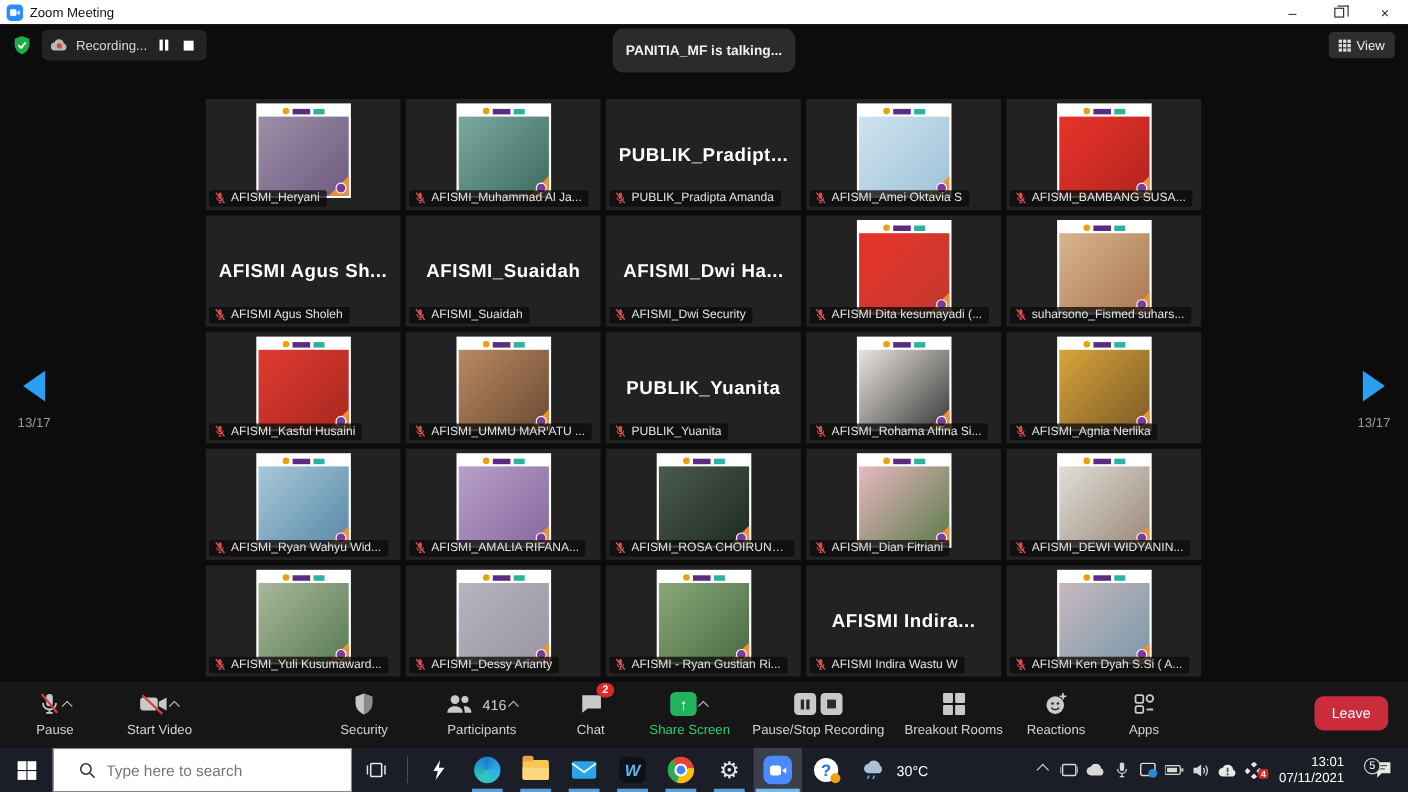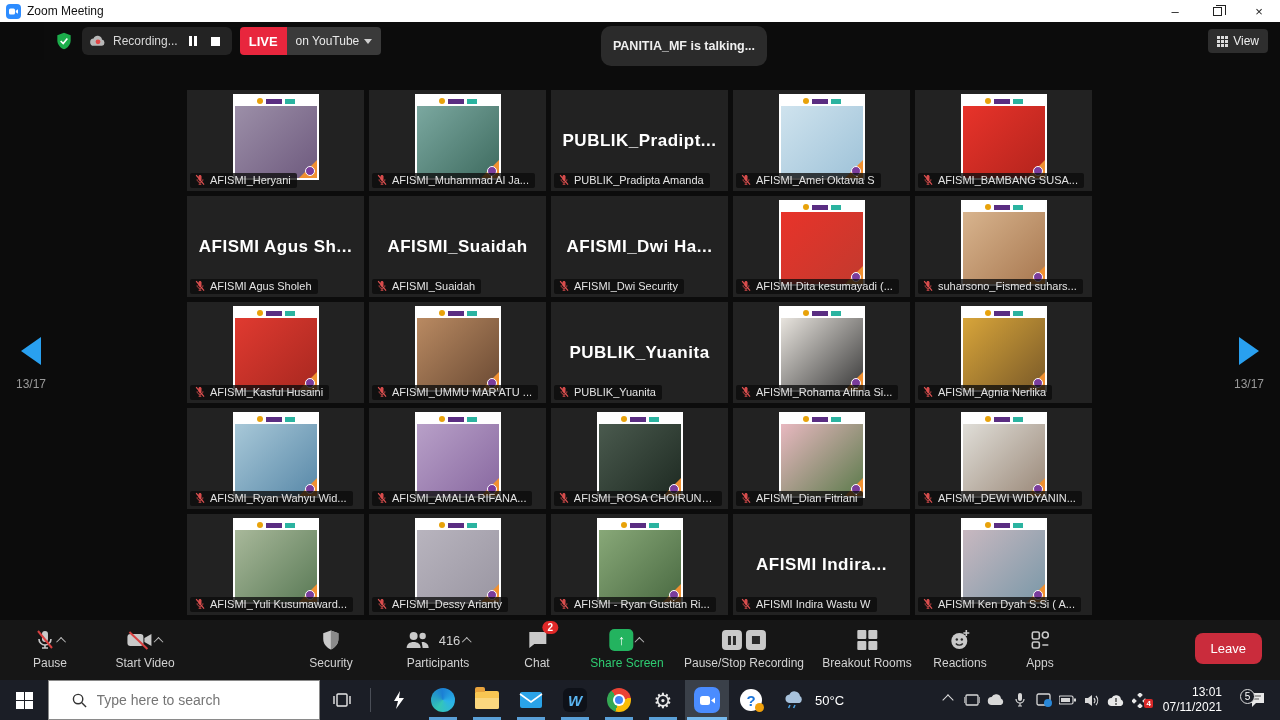--- a/index.html
+++ b/index.html
@@ -11,21 +11,21 @@
   .titlebar { position:relative; height:22px; background:#ffffff; display:flex; align-items:center; padding-left:6px; }
   .zoom-app-ico { width:15px; height:15px; border-radius:4px; background:#2d8cff; display:flex; align-items:center; justify-content:center; margin-right:6px; }
   .zoom-app-ico svg { display:block; }
   .titlebar .ttl { font-size:12px; color:#111; }
   .wctrls { position:absolute; right:0; top:0; height:22px; display:flex; }
   .wbtn { width:42px; height:22px; display:flex; align-items:center; justify-content:center; color:#222; font-size:13px; }
   .wbtn .restore { width:9px; height:9px; border:1px solid #222; position:relative; background:#fff; }
   .wbtn .restore::before { content:""; position:absolute; left:2px; top:-3px; width:9px; height:9px; border:1px solid #222; border-bottom:none; border-left:none; }
 
   
-  .meetingbar { position:relative; height:38px; background:#0c0c0c; display:flex; align-items:center; padding:12px 10px;margin-left:44px; }
+  .meetingbar { position:relative; height:38px; background:#0c0c0c; display:flex; align-items:center; padding:12px 10px; }
   .shield { width:20px; height:20px; margin-right:8px; }
   .rec-pill { display:flex; align-items:center; gap:7px; background:#232323; border-radius:6px; height:28px; padding:0 8px; }
   .rec-pill .lbl { color:#d8d8d8; font-size:12px; }
   .sqbtn { width:16px; height:16px; display:flex; align-items:center; justify-content:center; }
   .pause-glyph { display:flex; gap:2px; }
   .pause-glyph i { width:3px; height:10px; background:#fff; }
   .stop-glyph { width:9px; height:9px; background:#fff; }
   .live-wrap { display:flex; align-items:center; margin-left:8px; height:28px; border-radius:4px; overflow:hidden; }
   .live-red { background:#e8263d; color:#fff; font-weight:bold; font-size:13px; padding:0 9px; height:28px; display:flex; align-items:center; }
   .live-target { background:#3a3a3a; color:#e8e8e8; font-size:12px; padding:0 9px; height:28px; display:flex; align-items:center; gap:5px; }
@@ -142,27 +142,20 @@
       <span class="sqbtn">
           <span class="pause-glyph">
             <i></i>
             <i></i>
           </span>
         </span>
       <span class="sqbtn">
           <span class="stop-glyph"></span>
         </span>
     </div>
-    <div class="live-wrap">
-      <span class="live-red">LIVE</span>
-      <span class="live-target">
-          <span>on YouTube</span>
-          <span class="caret-down"></span>
-        </span>
-    </div>
     <div class="talk-toast">PANITIA_MF is talking...</div>
     <div class="view-btn">
       <span class="grid-ico">
           <i></i>
           <i></i>
           <i></i>
           <i></i>
           <i></i>
           <i></i>
           <i></i>
@@ -835,21 +828,21 @@
         <span class="underline"></span>
       </div>
     <div class="tk tkbtn">
         <span class="help-ico">?<i></i></span>
       </div>
     <div class="tk weather">
       <svg width="24" height="20" viewBox="0 0 24 20">
           <path d="M7 13a4.3 4.3 0 01-.5-8.6A5.6 5.6 0 0117 6a4 4 0 01-.5 7z" fill="#a8c2dc"></path>
           <path d="M7 15l-1.4 3M12 15l-1.4 3" stroke="#4aa0e0" stroke-width="1.6"></path>
         </svg>
-      <span>50°C</span>
+      <span>30°C</span>
     </div>
     <div class="tray">
       <div class="trayico">
           <span class="chevup"></span>
         </div>
       <div class="trayico">
           <svg width="16" height="14" viewBox="0 0 16 14">
             <rect x="2" y="2" width="12" height="10" rx="1" stroke="#d8d8d8" stroke-width="1.3" fill="none"></rect>
             <path d="M0 4v6M16 4v6" stroke="#d8d8d8" stroke-width="1.3"></path>
           </svg>

